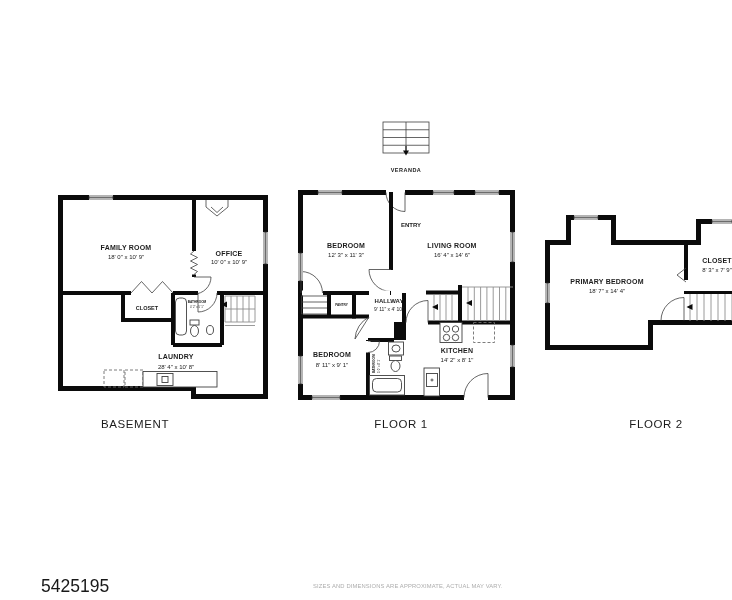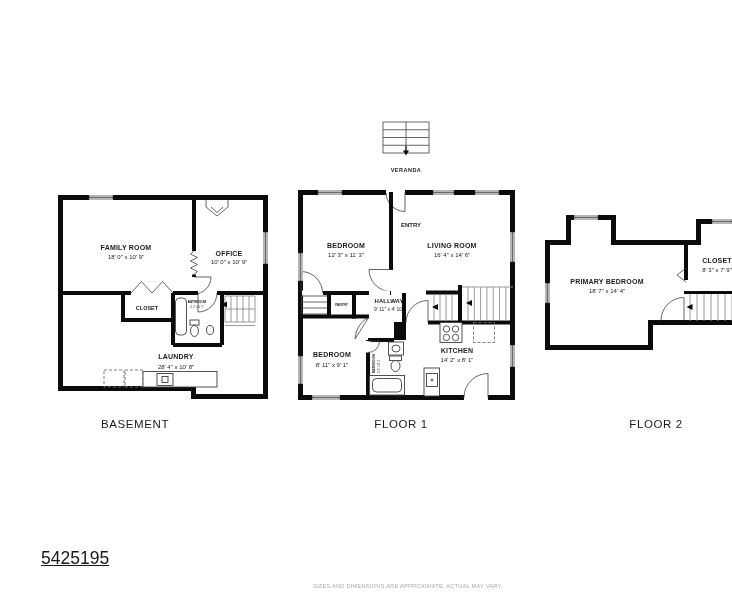--- a/index.html
+++ b/index.html
@@ -21,21 +21,21 @@
   text{fill:#1c1c1c;font-family:"Liberation Sans",sans-serif;}
   .room{font-size:7px;font-weight:600;letter-spacing:.2px;}
   .dims{font-size:6px;font-weight:400;}
   .room-m{font-size:6px;font-weight:600;}
   .dims-m{font-size:5px;font-weight:400;}
   .room-s{font-size:5.5px;font-weight:600;}
   .room-xs{font-size:3.2px;font-weight:600;}
   .dims-xs{font-size:2.8px;font-weight:400;}
   .floorlabel{font-size:11.5px;font-weight:400;letter-spacing:.6px;fill:#1b1b1b;}
   .veranda{font-size:5.5px;font-weight:600;letter-spacing:.5px;fill:#1b1b1b;}
-  .footer-id{position:absolute;left:5px;top:548px;font-size:17.5px;color:#191919;text-decoration:underline;}
+  .footer-id{position:absolute;left:5px;top:576px;font-size:17.5px;color:#191919;}
   .disclaimer{position:absolute;left:277px;top:583px;font-size:5.8px;letter-spacing:.15px;color:#adadad;}
 </style>
 </head>
 <body>
 
 <div class="canvas">
 
 <svg width="732" height="600" viewBox="0 0 732 600">
 
   <g>

